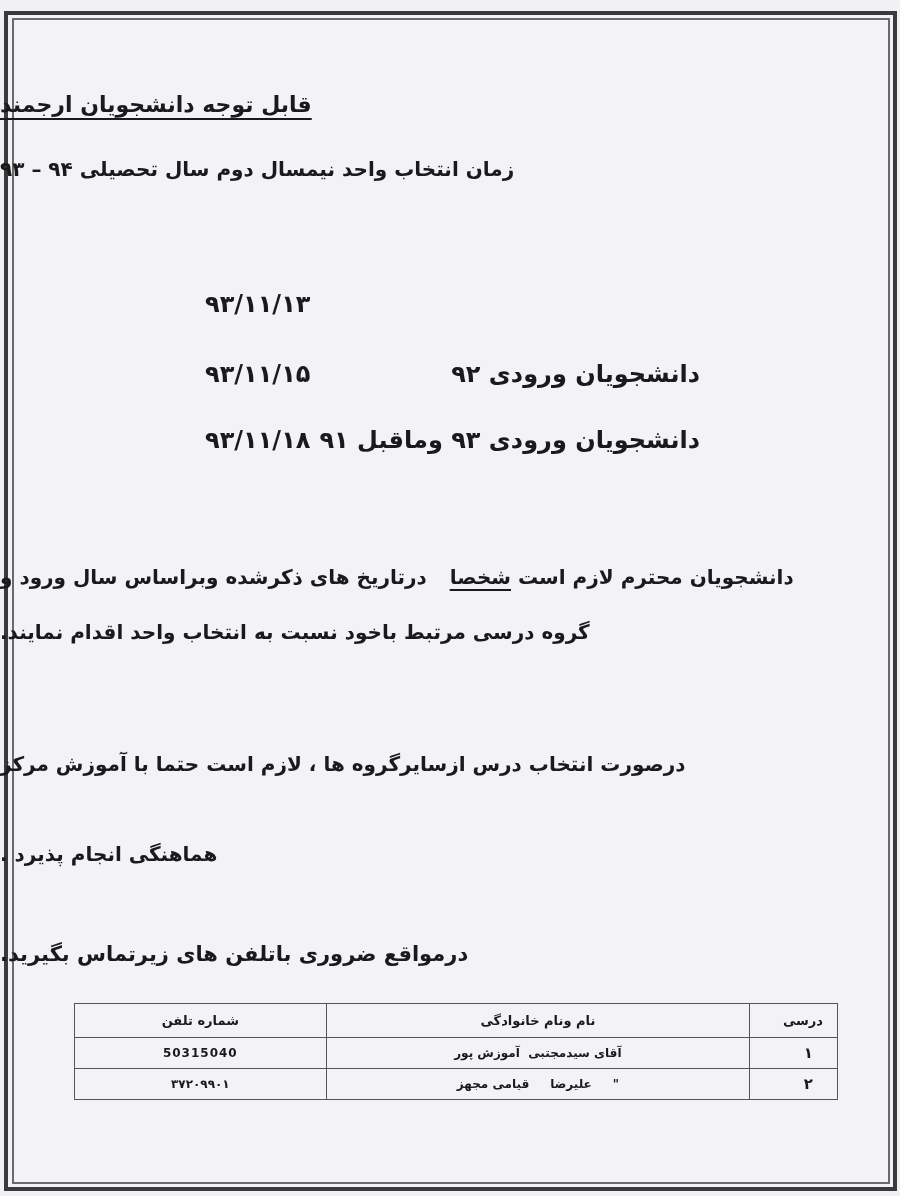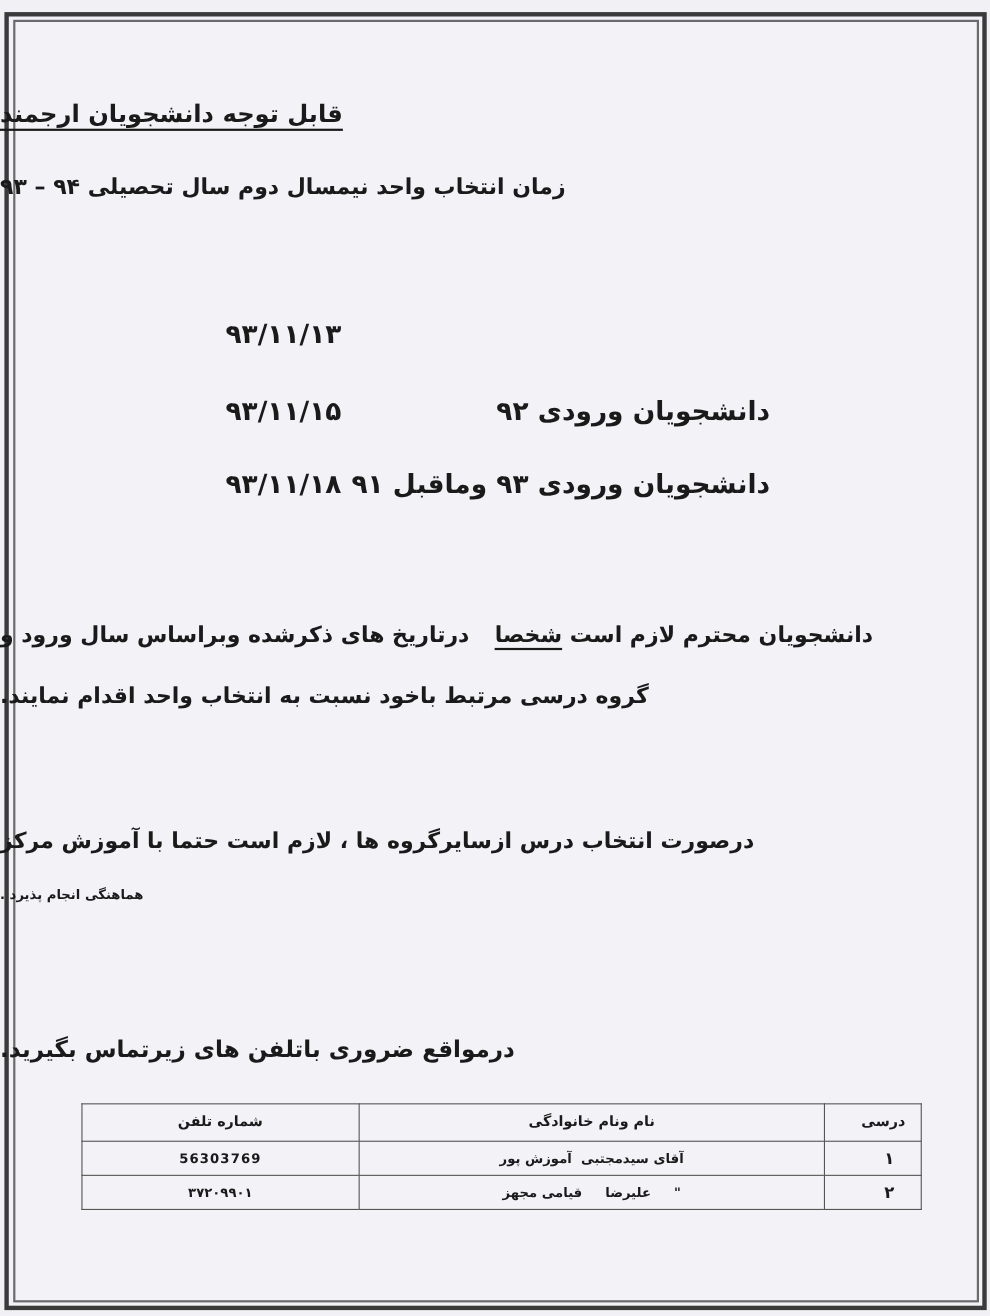--- a/index.html
+++ b/index.html
@@ -17,21 +17,21 @@
     .line { position: absolute; left: 0; width: 900px; text-align: left; font-weight: bold; white-space: nowrap; }
     .title { top: 92px; font-size: 22px; }
     .title span { text-decoration: underline; text-underline-offset: 6px; }
     .subtitle { top: 157px; font-size: 20px; }
     .entry-row { position: absolute; width: 900px; height: 40px; font-weight: bold; font-size: 24px; }
     .entry-label { position: absolute; right: 200px; top: 0; text-align: right; white-space: nowrap; }
     .entry-date { position: absolute; left: 205px; top: 0; direction: ltr; white-space: nowrap; letter-spacing: 1px; }
     .para1 { top: 565px; font-size: 20px; }
     .para2 { top: 620px; font-size: 20px; }
     .para3 { top: 752px; font-size: 20px; }
-    .para4 { top: 806px; font-size: 12px; }
+    .para4 { top: 842px; font-size: 20px; }
     .contact { top: 942px; font-size: 21px; }
     .underlined { text-decoration: underline; text-underline-offset: 5px; margin-left: 16px; }
     table.contacts {
       position: absolute; left: 74px; top: 1003px; width: 764px;
       border-collapse: collapse; direction: rtl; font-weight: bold; font-size: 12px;
     }
     table.contacts td, table.contacts th {
       border: 1.5px solid #555; height: 31px; text-align: center; vertical-align: middle;
     }
     table.contacts tr.data-row td { height: 31px; }
@@ -81,21 +81,21 @@
   <table class="contacts">
     <tbody>
         <tr>
       <th class="col-idx head">درسی</th>
       <th class="col-name">نام ونام خانوادگی</th>
       <th class="col-phone">شماره تلفن</th>
     </tr>
     <tr class="data-row">
       <td class="col-idx val">۱</td>
       <td class="col-name" style="white-space:pre;">آقای سیدمجتبی  آموزش پور</td>
-      <td class="col-phone">56303769</td>
+      <td class="col-phone">50315040</td>
     </tr>
     <tr class="data-row">
       <td class="col-idx val">۲</td>
       <td class="col-name" style="white-space:pre;">"     علیرضا     قیامی مجهز</td>
       <td class="col-phone">۳۷۲۰۹۹۰۱</td>
     </tr>
   </tbody>
     </table>
 
 </div>

